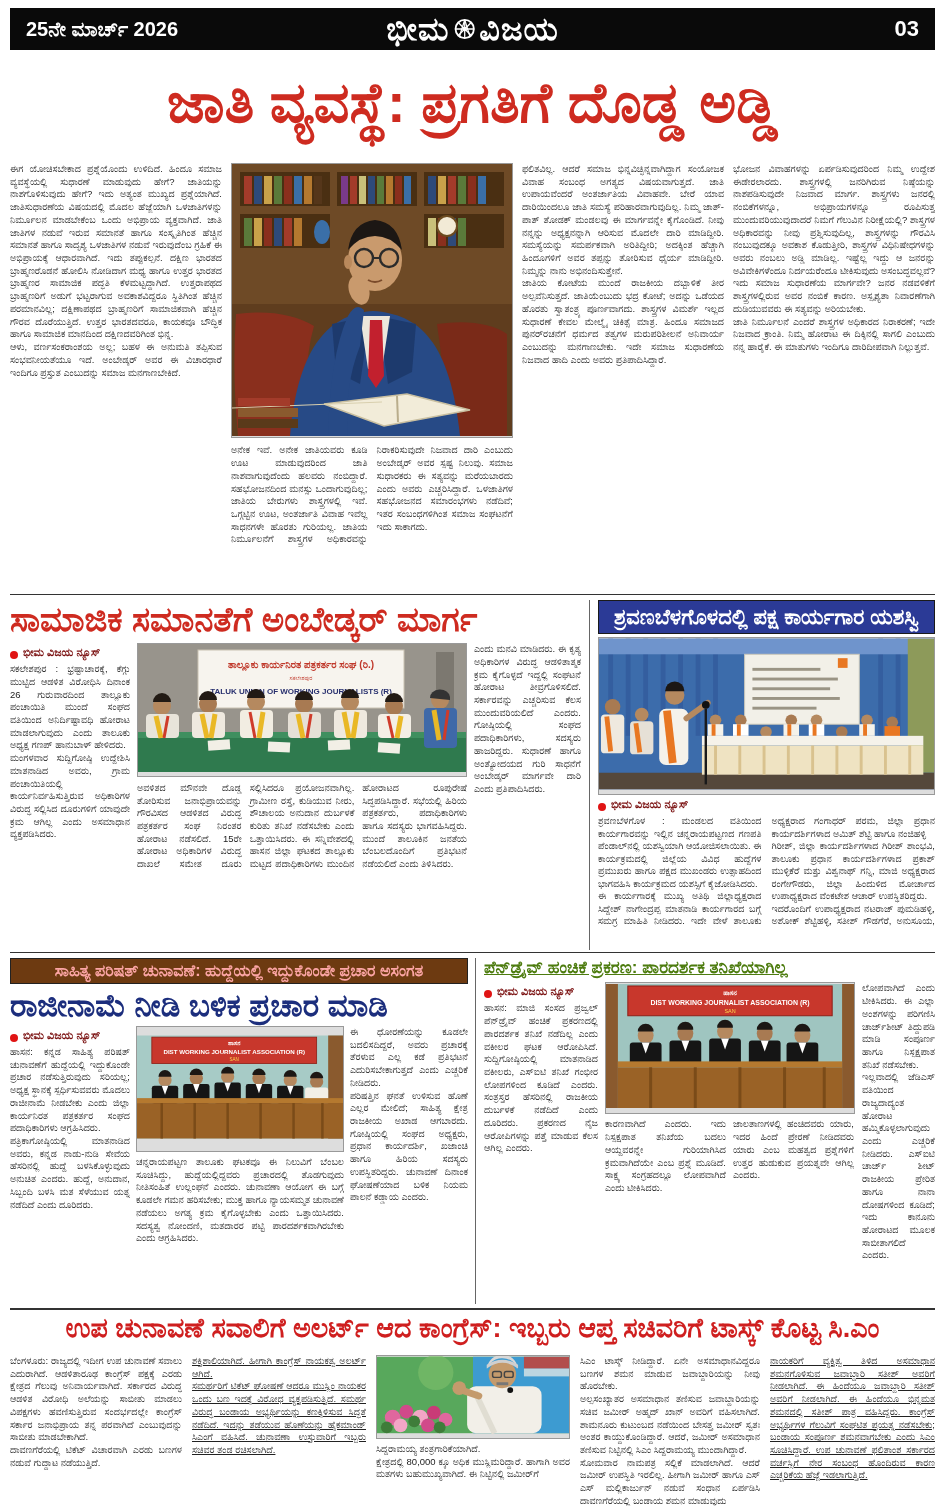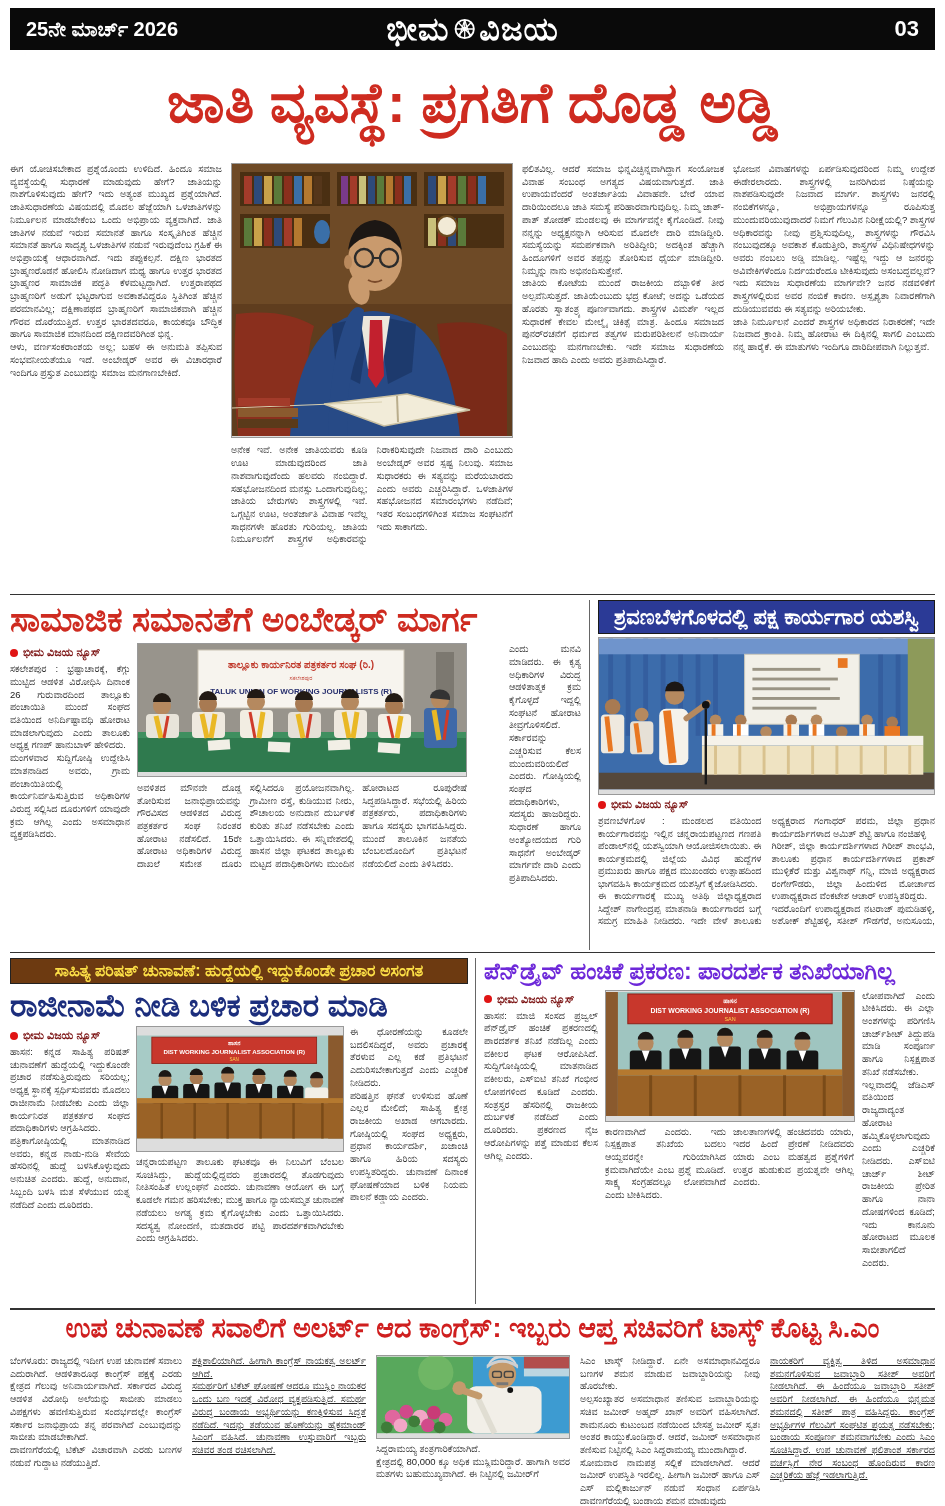--- a/index.html
+++ b/index.html
@@ -26,53 +26,53 @@
   .lead-cimg { width:282px; display:flex; flex-direction:column; }
   .lead-c3 { width:202px; }
   .lead-c4 { flex:1; }
   .photo-frame { border:1px solid #999; background:#ddd; overflow:hidden; }
   .lead-below { margin-top:6px; height:148px; overflow:hidden; column-count:2; column-gap:9px;
                 font-size:9.5px; line-height:1.34; color:#222; text-align:justify; }
 
   .rule-h { position:absolute; left:10px; width:925px; border-top:1.5px solid #333; }
 
   
-  .byline { display:flex; align-items:center; gap:5px; margin:3px 0 4px 0; }
+  .byline { display:flex; align-items:flex-end; gap:5px; margin:3px 0 4px 0; }
   .byline-dot { width:8px; height:8px; border-radius:50%; background:#e01414; flex:0 0 auto; }
   .byline-label { font-size:11px; font-weight:bold; color:#7a1010; }
 
   
   .section2 { position:absolute; top:600px; left:10px; width:925px; height:350px; display:flex; }
   .s2-left { width:582px; padding-right:8px; border-right:1px solid #666; }
   .s2-left h2 { color:#ce2b20; font-size:34px; font-weight:900; line-height:1.15; margin-bottom:4px; }
   .s2-body { display:flex; gap:7px; height:298px; }
   .s2c1 { width:120px; }
   .s2mid { width:330px; display:flex; flex-direction:column; }
   .s2below { margin-top:5px; column-count:3; column-gap:8px; font-size:9.5px; line-height:1.33;
              color:#222; text-align:justify; overflow:hidden; flex:1; }
-  .s2c5 { flex:1;margin-left:35px; }
+  .s2c5 { flex:1; }
   .s2-right { flex:1; padding-left:8px; }
   .bluebar { background:#2b3a96; border:1px solid #1a1a1a; color:#fff; text-align:center;
              font-size:21px; font-weight:bold; padding:4px 2px; }
   .s2r-text { margin-top:2px; column-count:2; column-gap:10px; height:120px; overflow:hidden;
               font-size:9.5px; line-height:1.32; color:#222; text-align:justify; white-space:pre-line; }
 
   
   .section3 { position:absolute; top:958px; left:10px; width:925px; height:346px; display:flex; }
   .s3-left { width:466px; padding-right:7px; border-right:1px solid #666; }
-  .kicker { background:#6d3a11; border:1px solid #222; color:#fde047; text-align:center;
+  .kicker { background:#6d3a11; border:1px solid #222; color:#fca5a5; text-align:center;
             font-size:16px; font-weight:bold; padding:3px 0; }
   .s3-left h2 { color:#1c2e7d; font-size:31px; font-weight:900; margin:4px 0 2px 0; }
   .s3l-body { display:flex; gap:6px; height:246px; }
   .s3c1 { width:120px; }
   .s3mid { width:208px; display:flex; flex-direction:column; }
   .s3mid .coltext { margin-top:4px; flex:1; height:auto; }
   .s3c3 { flex:1; }
   .s3-right { flex:1; padding-left:8px; }
-  .s3-right h2 { color:#6d28d9; font-size:23px; font-weight:900; margin:0 0 4px 0; line-height:1.2; }
+  .s3-right h2 { color:#4d7c0f; font-size:17px; font-weight:900; margin:0 0 4px 0; line-height:1.2;text-decoration:underline; }
   .s3r-body { display:flex; gap:7px; height:282px; }
   .s3rc1 { width:114px; }
   .s3rmid { width:250px; display:flex; flex-direction:column; }
   .s3r-underrow { display:flex; gap:7px; margin-top:4px; flex:1; overflow:hidden; }
   .s3r-underrow .coltext { width:121px; }
   .s3rc3 { flex:1; }
 
   
   .bottom-headline { position:absolute; top:1313px; left:10px; width:925px; text-align:center;
                      color:#cf1f1f; font-size:27px; font-weight:900; }

